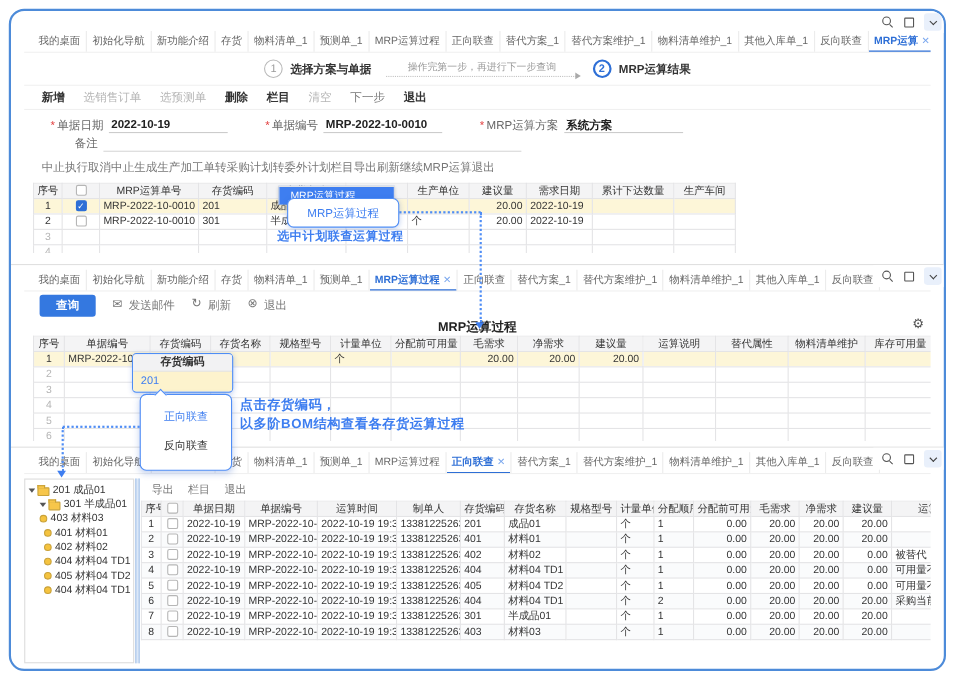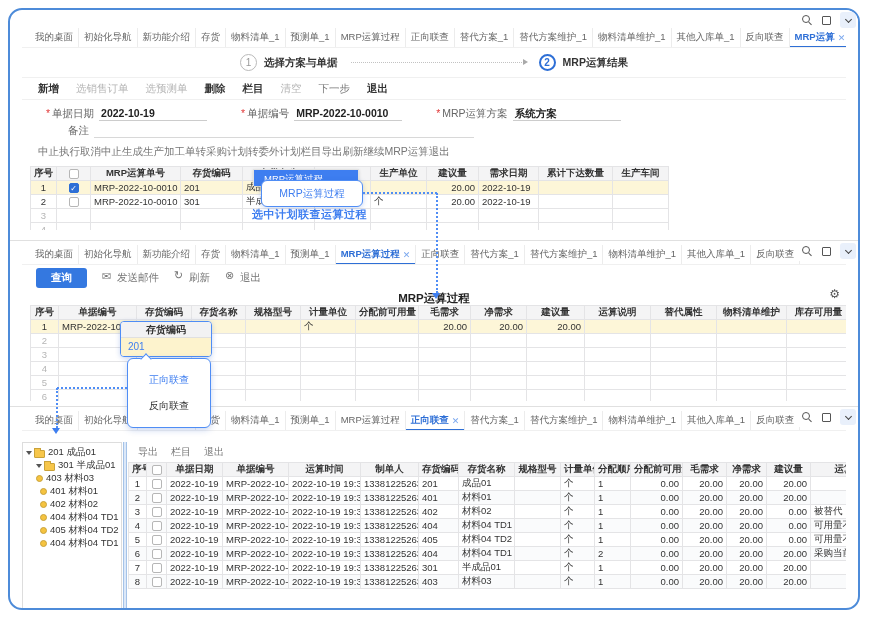--- a/index.html
+++ b/index.html
@@ -67,37 +67,37 @@
   .noteline{border-bottom:1px solid #d8d8d8;width:380px;height:13px}
 
   
   .subtabs{display:flex;height:20px;border-bottom:1px solid #ddd;margin-top:3px;padding-left:16px;font-size:10.5px;align-items:flex-end}
   .stab{padding:3px 12px;color:#2e6fd6;border:1px solid transparent;border-bottom:none;margin-bottom:-1px;cursor:default}
   .stab.active{color:#333;font-weight:bold;background:#fff;border-color:#ddd}
 
   
   table{border-collapse:collapse;table-layout:fixed;background:#fff}
   th,td{border:1px solid #e4e4e6;overflow:hidden;white-space:nowrap;padding:0 3px}
-  th{background:#f4f4f5;font-weight:bold;color:#333;height:14px;font-size:9.5px;text-align:center}
+  th{background:#f4f4f5;font-weight:normal;color:#333;height:14px;font-size:9.5px;text-align:center}
   td{height:14px;font-size:9.5px;color:#333}
   tr.hl td{background:#fdf6d8}
   tr.dim td{color:#b5b5b5}
   td.r{text-align:right}
   td.c{text-align:center}
   .t1wrap{height:64px;overflow:hidden;margin-top:4px;padding-left:8px}
   .t2wrap{height:96px;overflow:hidden;padding-left:8px}
   .t3wrap{flex:1;overflow:hidden}
   .t3 tbody tr:nth-child(even) td{background:#fafbfc}
   .t2title{text-align:center;font-weight:bold;font-size:11.5px;color:#222;height:14px;line-height:14px}
   .cb{display:inline-block;width:10px;height:10px;border:1px solid #b6b6b6;border-radius:2px;background:#fff;
       font-size:8px;line-height:10px;text-align:center;color:#fff;vertical-align:middle}
   .cb.ck{background:#2e6fd6;border-color:#2e6fd6}
 
   
-  .s3body{display:flex;height:168px;margin-top:11px}
+  .s3body{display:flex;height:168px;margin-top:4px}
   .tree{width:100px;border:1px solid #ddd;padding:3px 1px;overflow:hidden}
   .tnode{display:flex;align-items:center;height:13px;font-size:9.5px;color:#333;white-space:nowrap;cursor:default}
   .lvl0{padding-left:2px}.lvl1{padding-left:12px}.lvld{padding-left:16px}.lvl2{padding-left:12px}
   .caret{display:none;width:0;height:0;border-left:3.5px solid transparent;border-right:3.5px solid transparent;border-top:4.5px solid #555;margin-right:2px}
   .has-caret .caret{display:inline-block}
   .nico{margin-right:3px;display:inline-block;flex:none}
   .nico.folder{width:11px;height:8px;background:#f7c64a;border:1px solid #c9a23a;border-radius:1px;position:relative;margin-top:2px}
   .nico.folder::before{content:"";position:absolute;top:-3px;left:-1px;width:5px;height:2px;background:#f7c64a;border:1px solid #c9a23a;border-bottom:none}
   .nico.dot{width:7px;height:7px;border-radius:50%;background:#f5c33f;border:1px solid #c9a23a}
   .splitter{width:4px;background:#dce8f8;border-left:1px solid #a5c3e8;border-right:1px solid #a5c3e8;margin:0 1px}
@@ -197,20 +197,21 @@
       <span class="ifull"></span>
       <span class="ichevbox">
           <span class="ichev"></span>
         </span>
     </div>
 
     <div class="wizard">
       <span class="wc w1">1</span>
       <span class="wlabel">选择方案与单据</span>
       <span class="wconn">
+        <span class="whint">操作完第一步，再进行下一步查询</span>
         <span class="wdash"></span>
       </span>
       <span class="wc w2">2</span>
       <span class="wlabel">MRP运算结果</span>
     </div>
 
     <div class="tbar tb1">
 
     <span class="tbi strong">新增</span>
         <span class="tbi dim">选销售订单</span>
@@ -894,17 +895,21 @@
 
   <div class="o-callout2">
     <div class="oc2-h">存货编码</div>
     <div class="oc2-v" style="pointer-events:auto">201</div>
   </div>
   <div class="o-menu2">
 
   <div class="o-menu2-item accent">正向联查</div>
       <div class="o-menu2-item">反向联查</div>
     </div>
+  <div class="o-note2">
+    <div>点击存货编码，</div>
+    <div>以多阶BOM结构查看各存货运算过程</div>
+  </div>
 
   <div class="dot-h" style="left:57px;top:387px;width:70px"></div>
   <div class="dot-v" style="left:56px;top:388px;height:40px"></div>
   <div class="arr" style="left:52px;top:428px"></div>
 </div>
 
 </body></html>

